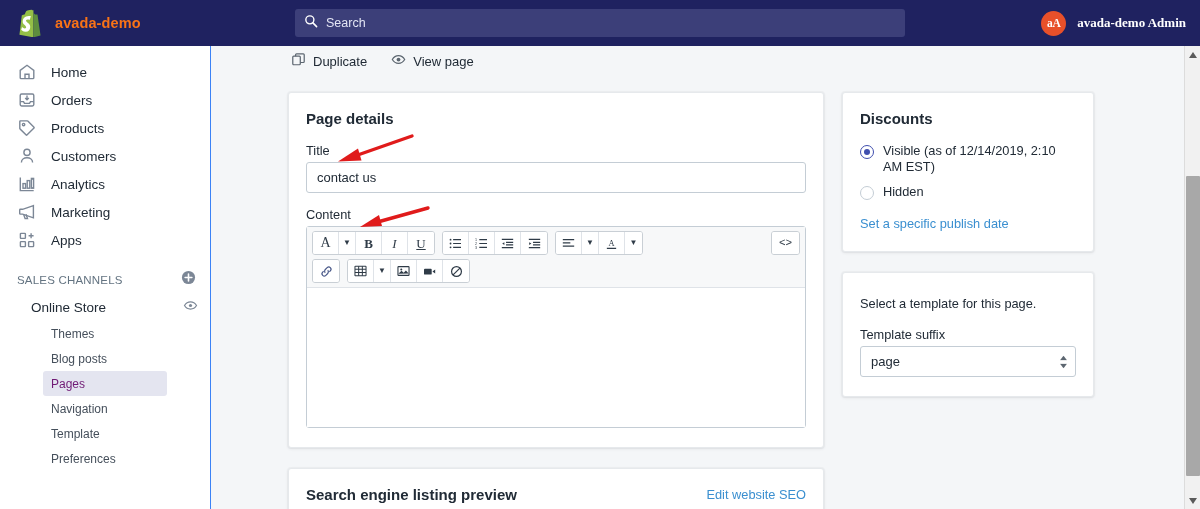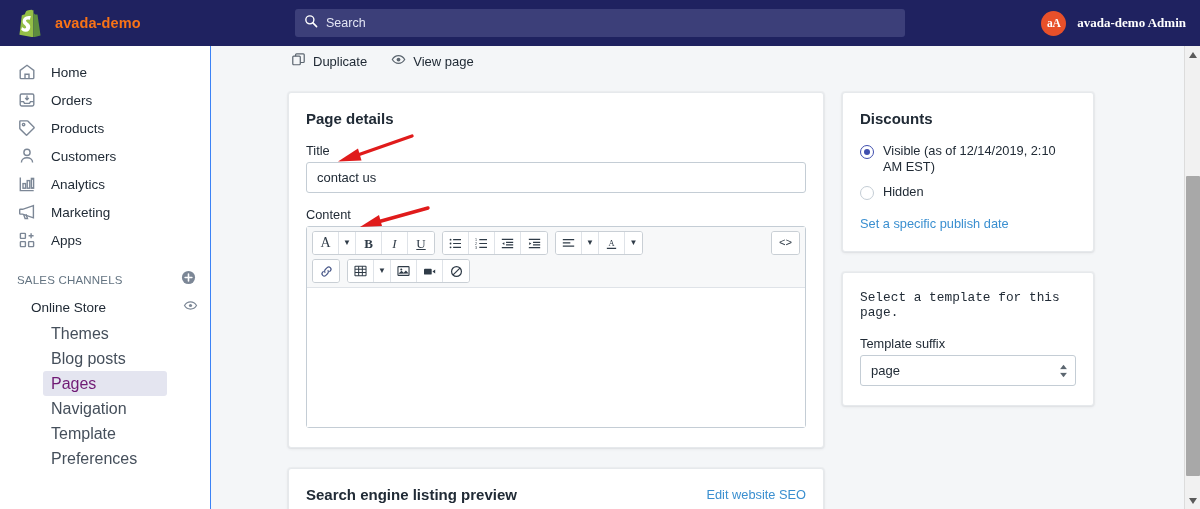--- a/index.html
+++ b/index.html
@@ -85,21 +85,21 @@
     margin: 0 12px 0 8px; padding-left: 9px; height: 28px;
   }
   .channel-left { display: flex; align-items: center; gap: 14px; }
   .channel-label { font-size: 13.5px; color: #212b36; }
 
   .sub-item {
     height: 25px; display: flex; align-items: center;
     margin: 0 43px 0 43px; padding-left: 8px;
     border-radius: 3px; cursor: pointer;
   }
-  .sub-item .sub-label { font-size: 16px; color: #454f5b; white-space: nowrap; text-align: center; }
+  .sub-item .sub-label { font-size: 12px; color: #454f5b; white-space: nowrap; text-align: center; }
   .sub-item.active { background: #e4e5f0; }
   .sub-item.active .sub-label { color: #701a75; font-weight: normal; }
 
   
   .main {
     position: absolute; top: 46px; left: 212px;
     width: 972px; height: 463px;
     background: #f4f6f8;
     overflow: hidden;
   }
@@ -173,21 +173,21 @@
     border: 1px solid #c4cdd5; background: #fff;
     margin-top: 2px; flex: 0 0 14px; position: relative;
   }
   .radio.on { border: 1px solid #3f4eae; }
   .radio.on::after {
     content: ""; position: absolute; left: 3px; top: 3px;
     width: 6px; height: 6px; border-radius: 50%; background: #3f4eae;
   }
   .radio-label { font-size: 12.8px; color: #212b36; line-height: 16px; }
   .link { font-size: 12.8px; color: #3a8fd0; cursor: pointer; }
-  .helper { font-size: 12.8px; color: #212b36; margin: 0 0 16px 0; font-family: Liberation Mono, monospace; }
+  .helper { font-size: 12.8px; color: #212b36; margin: 6px 0 16px 0; }
 
   .select-wrap { position: relative; }
   .select-input {
     width: 100%; height: 31px;
     border: 1px solid #c4cdd5; border-radius: 3px;
     background: #fff; font-size: 13px; color: #212b36;
     padding: 0 26px 0 10px; display: flex; align-items: center;
   }
   .select-arrows {
     position: absolute; right: 9px; top: 50%; transform: translateY(-50%);

